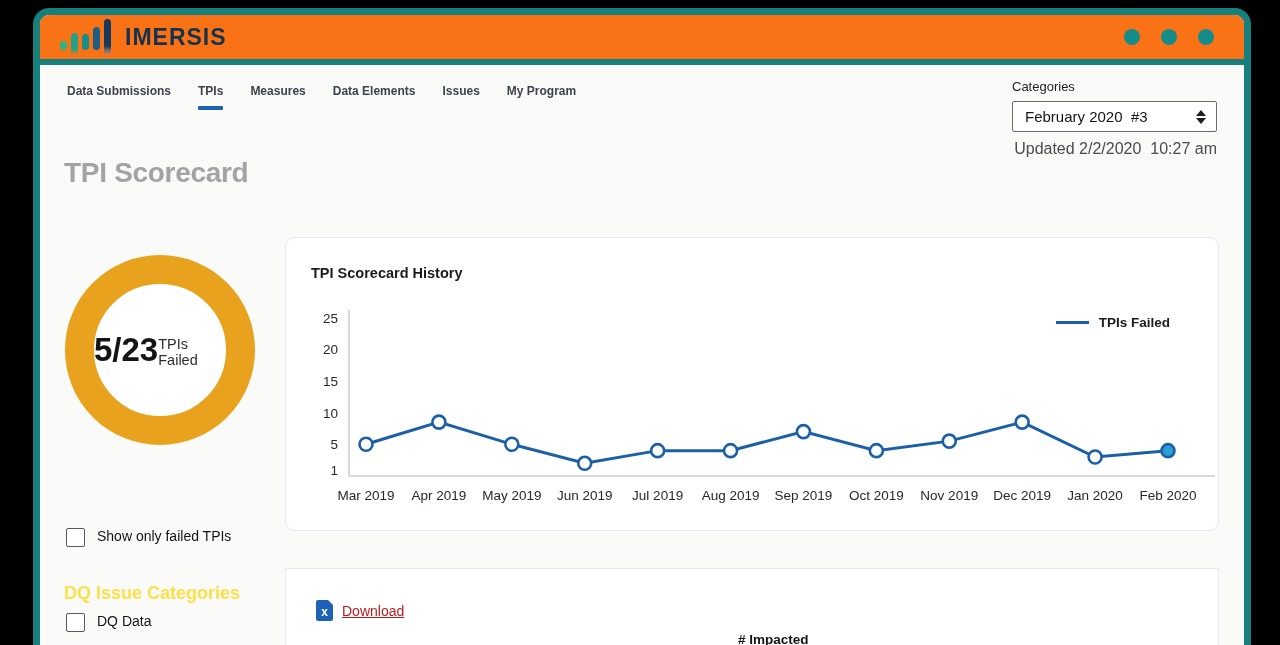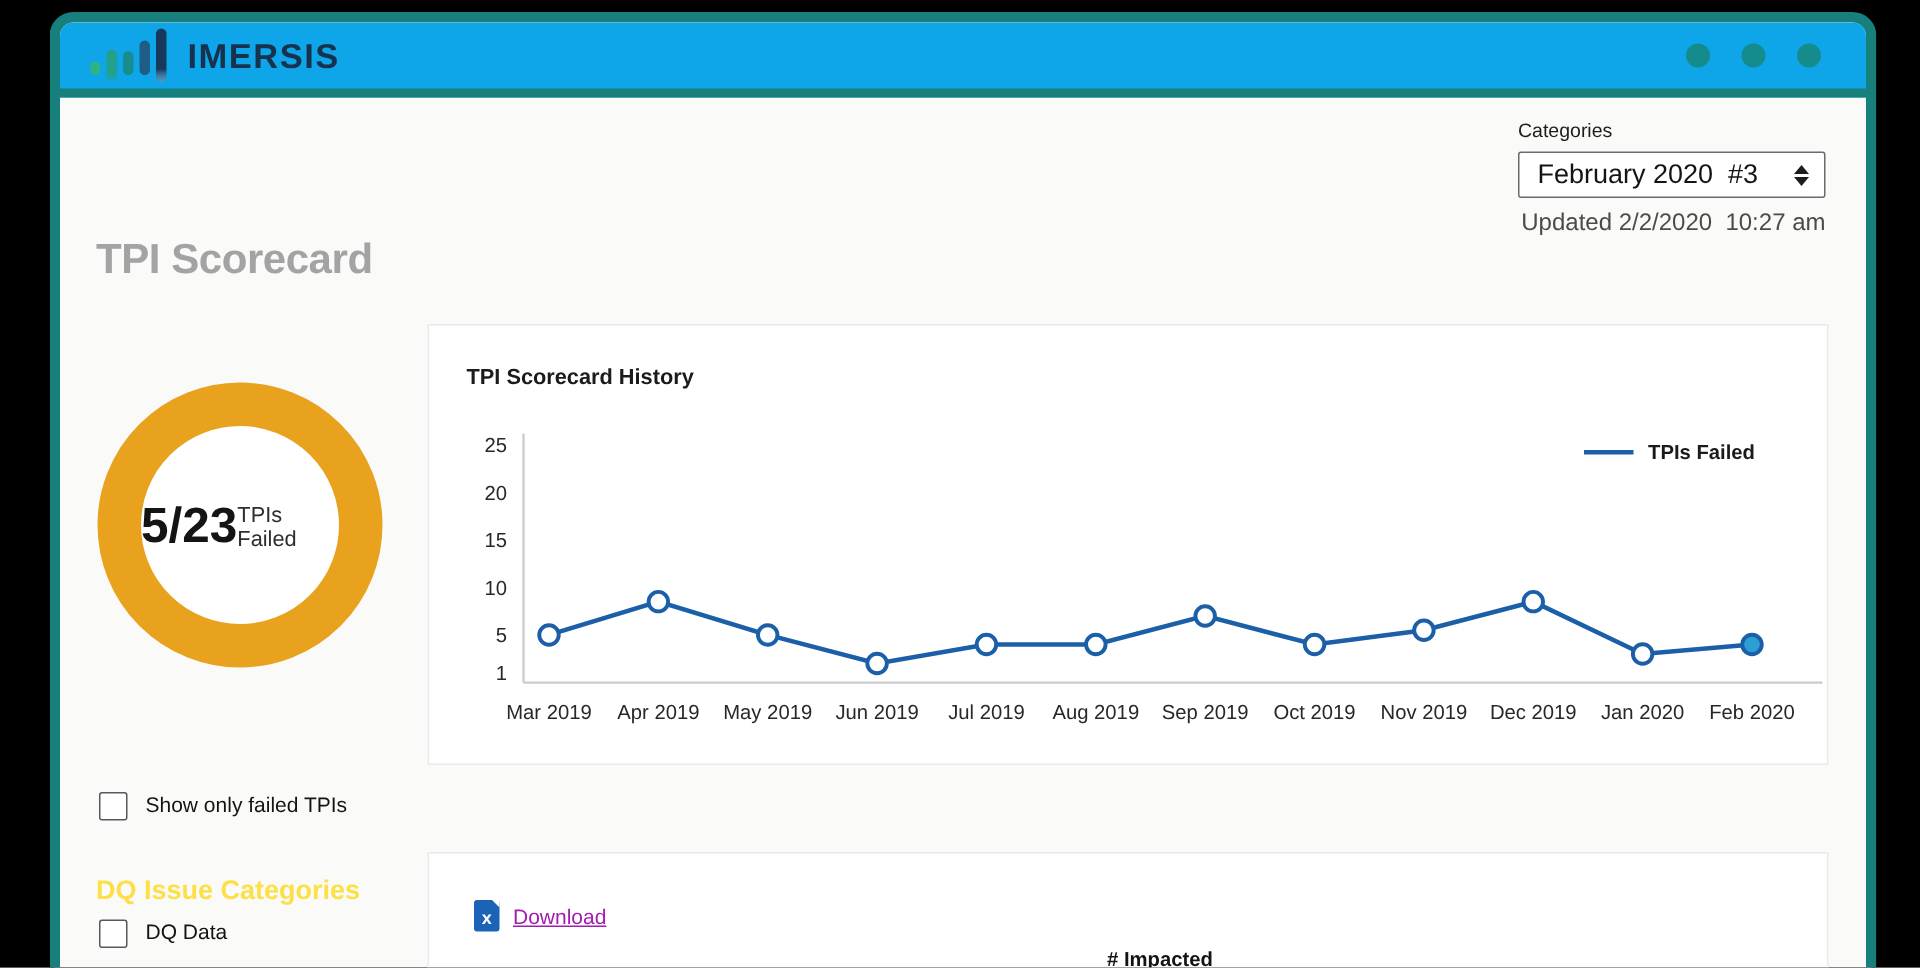--- a/index.html
+++ b/index.html
@@ -3,55 +3,55 @@
 <meta charset="utf-8">
 <style>
   * { margin:0; padding:0; box-sizing:border-box; }
   body { background:#000; font-family:"Liberation Sans", sans-serif; }
   .screen { position:relative; width:1280px; height:645px; overflow:hidden; background:#000; }
 
   
   .window { position:absolute; left:33px; top:8px; width:1218px; height:700px;
             border:7px solid #17807D; border-bottom:none; border-radius:16px 16px 0 0;
             background:#FAFAF9; overflow:hidden; }
-  .header { height:50px; background:#0ea5e9; border-bottom:6px solid #17807D;
+  .header { height:50px; background:#f97316; border-bottom:6px solid #17807D;
             display:flex; align-items:center; padding:0 30px 0 17px;justify-content:flex-end; }
   .brand-name { margin-left:10px; font-size:23px; font-weight:700; color:#16324F; letter-spacing:1px; }
   .window-dots { margin-left:auto; display:flex; gap:21px; }
   .window-dots span { width:16px; height:16px; border-radius:50%; background:#148C8C; }
 
   
   .page { position:absolute; inset:0; }
 
   .nav { position:absolute; left:67px; top:84px; display:flex; gap:27px; }
   .tab { font-size:12px; font-weight:700; color:#3E434B; cursor:pointer; }
   .tab.active::after { content:""; display:block; height:4px; background:#1B62B5; margin-top:8px; border-radius:1px; }
 
   .submission-label { position:absolute; left:1012px; top:79px; font-size:13px; color:#1D1D1D; }
   .submission-select { position:absolute; left:1012px; top:101px; width:205px; height:31px;
       background:#fff; border:1.5px solid #6B6B6B; border-radius:2px;
       display:flex; align-items:center; padding:0 10px 0 12px; cursor:pointer; }
-  .submission-select .value { font-size:18px; color:#141414; white-space:pre; }
+  .submission-select .value { font-size:15px; color:#141414; white-space:pre; }
   .select-arrows { margin-left:auto; display:flex; flex-direction:column; gap:2px; }
   .select-arrows i { display:block; width:0; height:0; border-left:5px solid transparent; border-right:5px solid transparent; }
   .select-arrows i.up { border-bottom:6px solid #1D1D1D; }
   .select-arrows i.down { border-top:6px solid #1D1D1D; }
   .updated-text { position:absolute; left:1012px; top:140px; width:205px; text-align:right;
       font-size:16px; color:#4B4B4B; white-space:pre; }
 
   .page-title { position:absolute; left:64px; top:157px; font-size:28px; font-weight:700; color:#a3a3a3; letter-spacing:-0.3px; }
 
   .donut { position:absolute; left:65px; top:255px; width:190px; height:190px;
       border:29px solid #E8A21D; border-radius:50%; background:#fff;
       display:flex; flex-direction:row; align-items:center; justify-content:center; }
   .donut .ratio { font-size:33px; font-weight:700; color:#141414; }
   .donut .caption { font-size:14.5px; color:#2E2E2E; margin-top:4px; }
 
   .card { position:absolute; background:#fff; border:1px solid #E9E9E9; }
-  .chart-card { left:285px; top:216px; width:934px; height:294px; }
+  .chart-card { left:285px; top:237px; width:934px; height:294px;border-radius:10px; }
   .chart-title { position:absolute; left:25px; top:27px; font-size:14.5px; font-weight:700; color:#1B1B1B; }
   .legend { position:absolute; right:48px; top:77px; display:flex; align-items:center; gap:10px; }
   .legend .legend-line { width:33px; height:3px; background:#1B5FA9; }
   .legend .legend-label { font-size:13.5px; font-weight:700; color:#1B1B1B; }
   #history-chart { position:absolute; left:0; top:66px; }
   #history-chart text { font-family:"Liberation Sans", sans-serif; font-size:13.5px; fill:#26282B; }
   #history-chart .axis { stroke:#C9CBCD; stroke-width:1.5; }
 
   .checkbox-row { position:absolute; display:flex; align-items:flex-start; gap:12px; }
   .checkbox { width:19px; height:19px; background:#fff; border:1.5px solid #55585C; border-radius:2px; cursor:pointer; }
@@ -60,21 +60,21 @@
   .dq-heading { position:absolute; left:64px; top:583px; font-size:18px; font-weight:700; color:#fde047; }
   .row-dq-issue { left:66px; top:613px; }
 
   .details-card { left:285px; top:568px; width:934px; height:230px; }
   .download-row { position:absolute; left:30px; top:31px; display:flex; align-items:center; gap:9px; text-decoration:none; cursor:pointer; }
   .excel-icon { position:relative; width:17px; height:21px; background:#1C63B7; border-radius:2px;
       display:flex; align-items:center; justify-content:center; }
   .excel-icon::after { content:""; position:absolute; top:0; right:0; width:0; height:0;
       border-left:5px solid transparent; border-top:5px solid #fff; }
   .excel-icon span { color:#fff; font-size:12px; font-weight:700; line-height:1; margin-top:3px; }
-  .download-link { font-size:14px; color:#a21caf; text-decoration:underline; }
+  .download-link { font-size:14px; color:#b91c1c; text-decoration:underline; }
   .impacted-header { position:absolute; left:452px; top:63px; font-size:13.5px; font-weight:700; color:#141414; }
 </style>
 </head>
 <body>
 
 <div class="screen">
   <div class="window">
     <div class="header">
       <svg width="58" height="40" viewBox="0 0 58 40">
         <defs>
@@ -99,20 +99,28 @@
       <div class="window-dots">
         <span></span>
         <span></span>
         <span></span>
       </div>
     </div>
   </div>
 
   <div class="page">
 
+    <div class="nav">
+      <div class="tab">Data Submissions</div>
+      <div class="tab active">TPIs</div>
+      <div class="tab">Measures</div>
+      <div class="tab">Data Elements</div>
+      <div class="tab">Issues</div>
+      <div class="tab">My Program</div>
+    </div>
 
     <div class="submission-label">Categories</div>
     <div class="submission-select">
       <span class="value">February 2020  #3</span>
       <span class="select-arrows">
           <i class="up"></i>
           <i class="down"></i>
         </span>
     </div>
     <div class="updated-text">Updated 2/2/2020  10:27 am</div>

